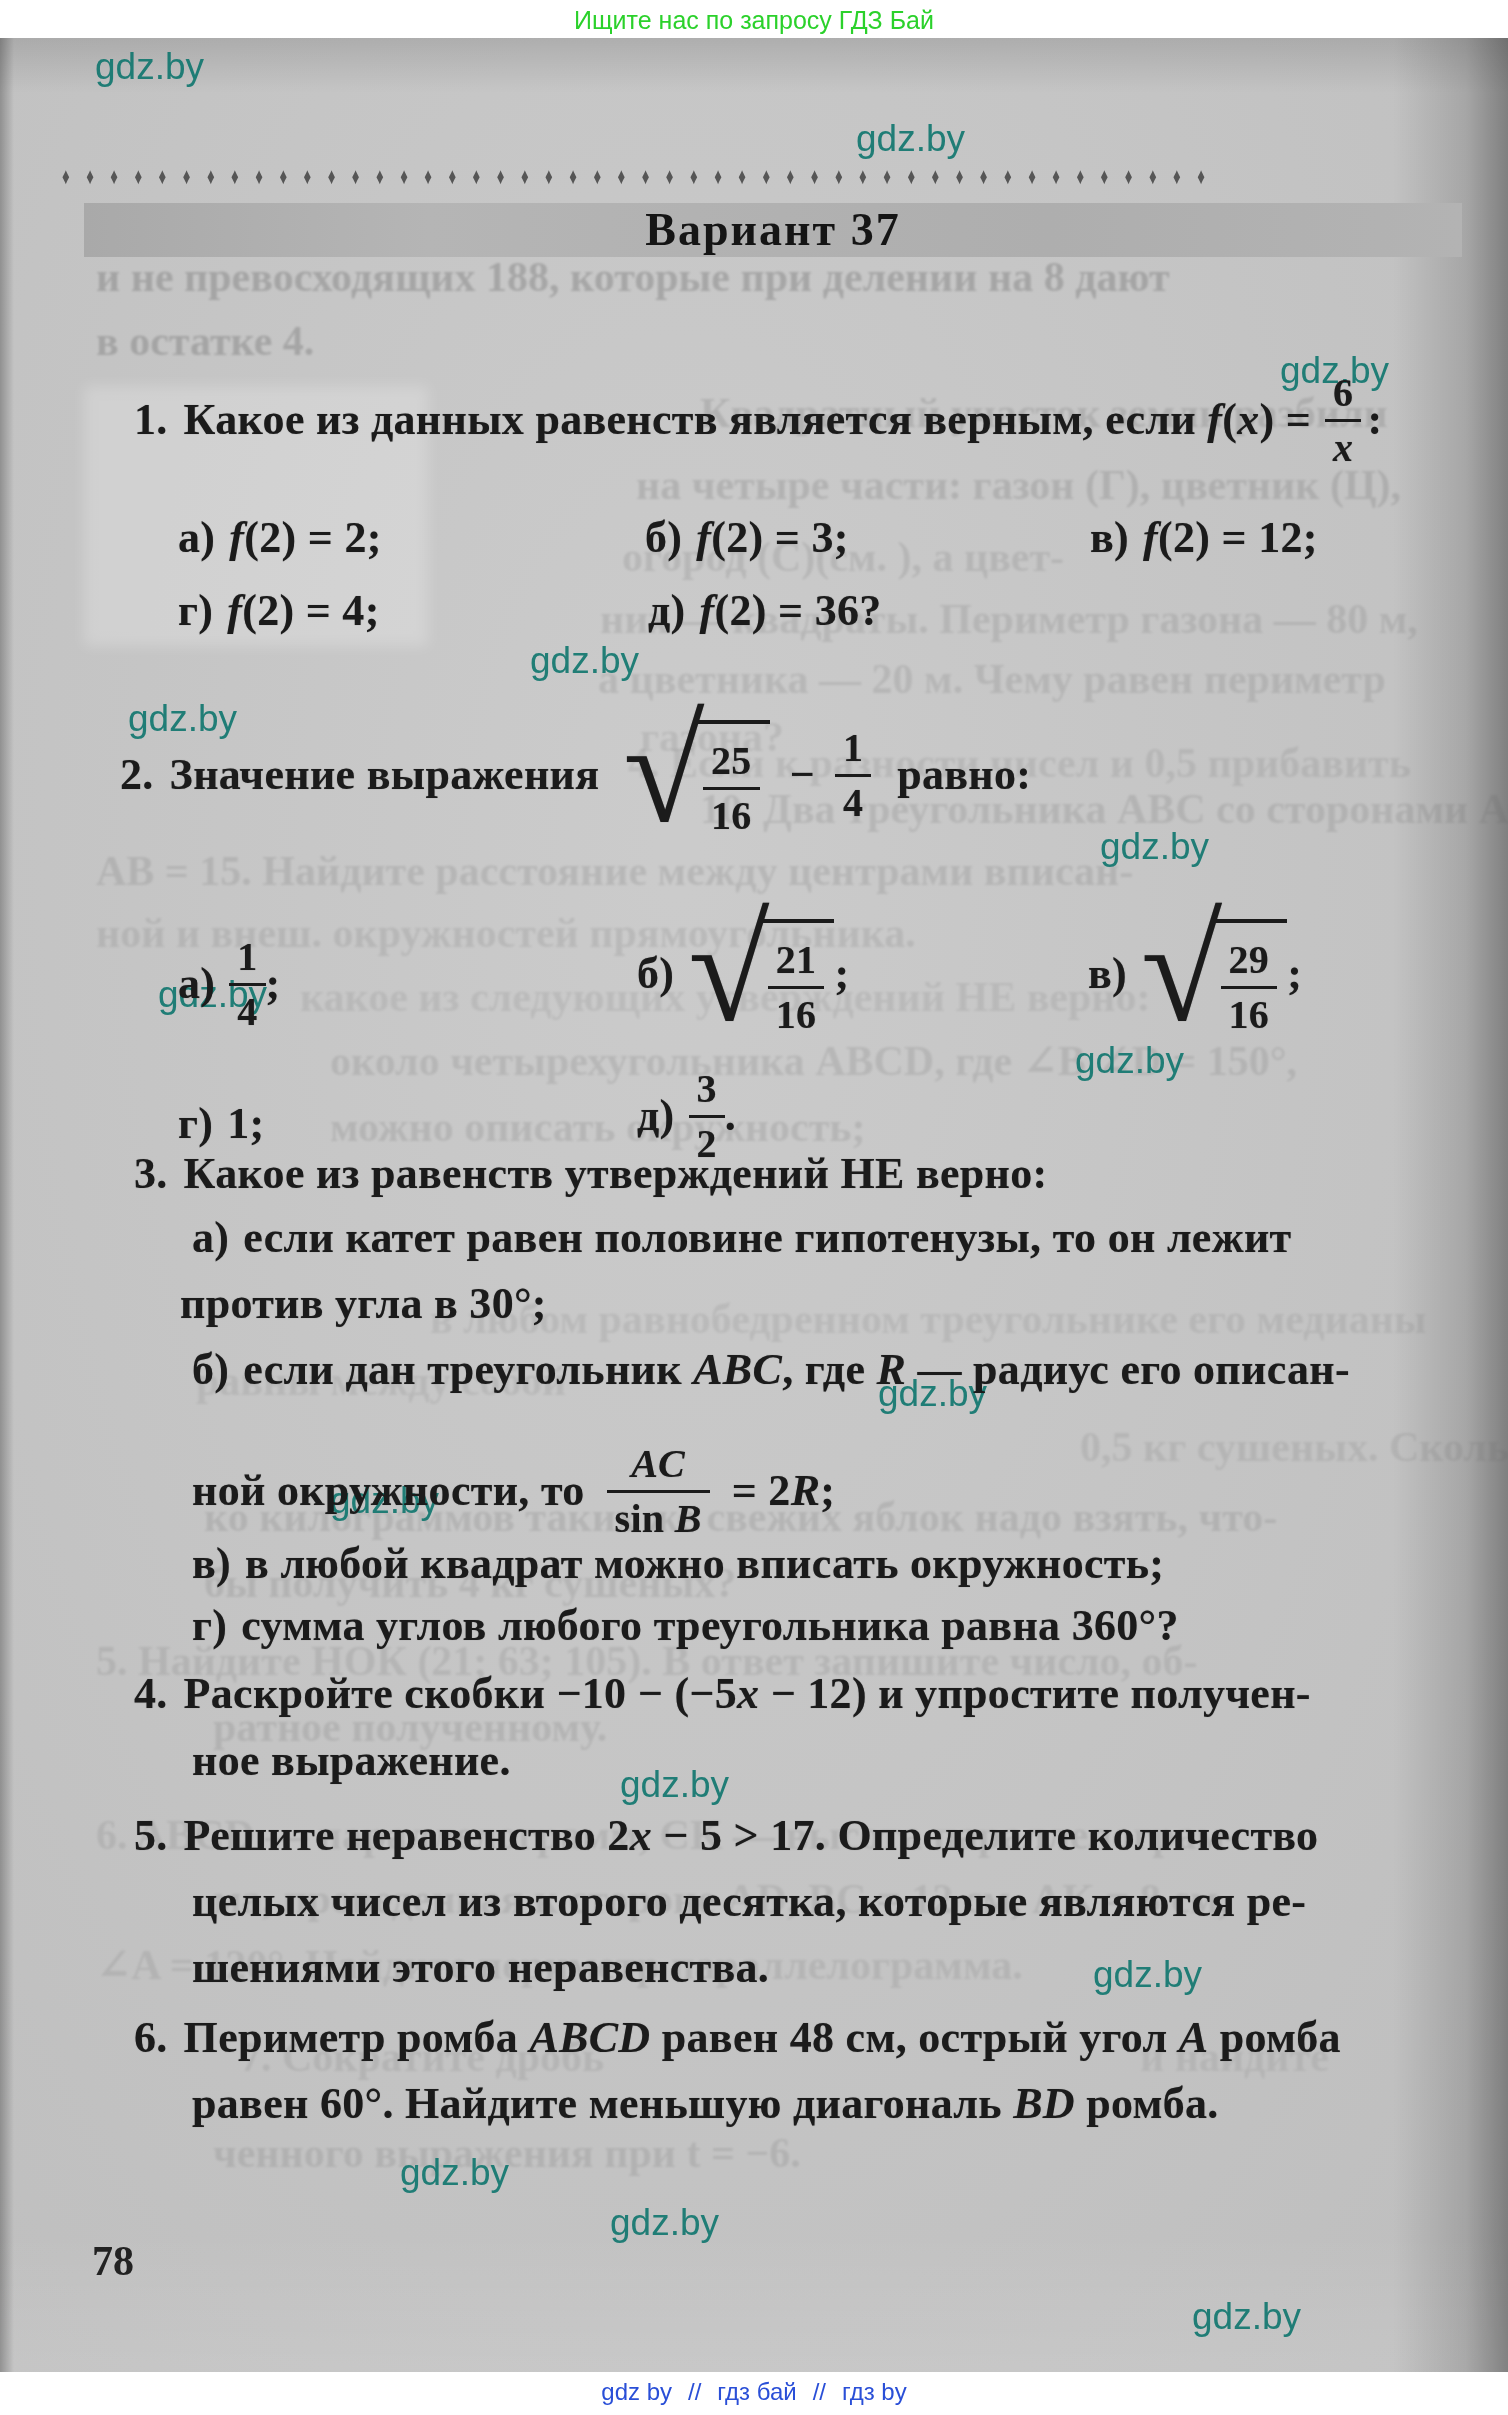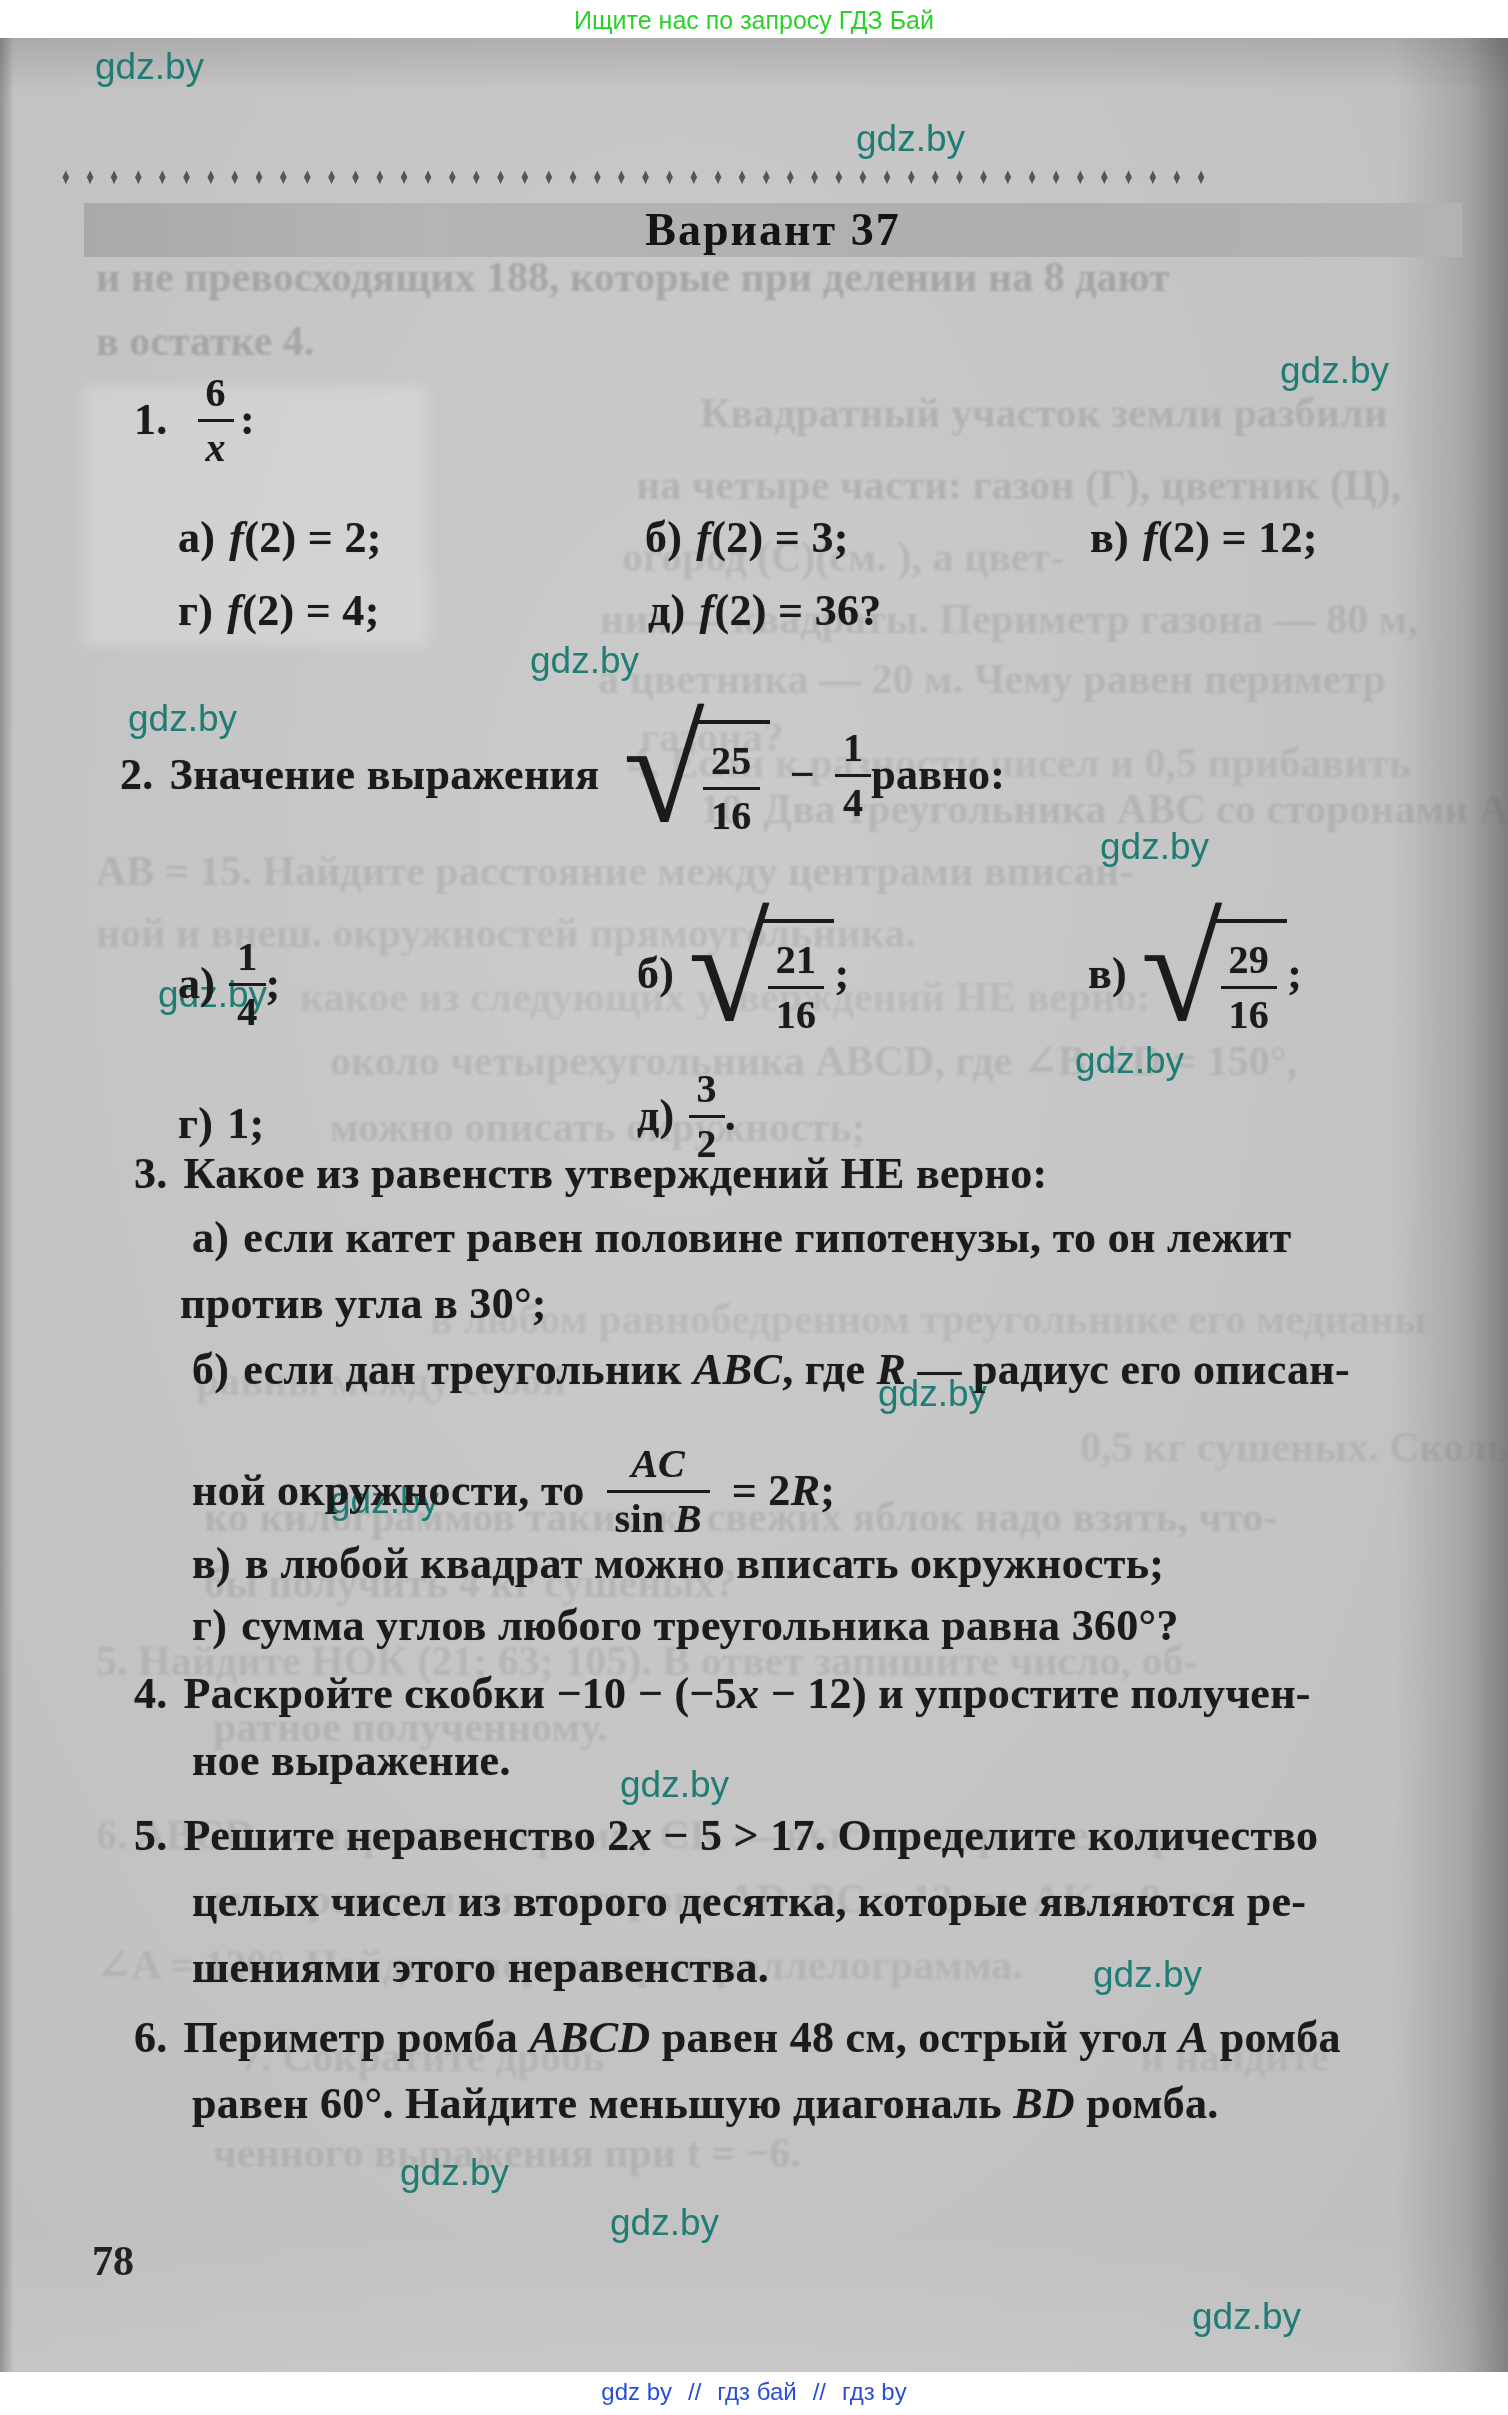--- a/index.html
+++ b/index.html
@@ -107,20 +107,21 @@
   <span class="wm" style="left:620px;top:1766px">gdz.by</span>
   <span class="wm" style="left:1093px;top:1956px">gdz.by</span>
   <span class="wm" style="left:400px;top:2154px">gdz.by</span>
   <span class="wm" style="left:610px;top:2204px">gdz.by</span>
   <span class="wm" style="left:1192px;top:2298px">gdz.by</span>
 </div>
 
 <div>
   <div class="line flexline" style="left:134px;top:370px;height:100px">
     <span class="num">1.</span>
+    <span><span>Какое из данных равенств является верным, если </span><span class="it">f</span><span>(</span><span class="it">x</span><span>) = </span></span>
     <span class="frac" style="margin-left:14px">
       <span class="fn">6</span>
       <span class="fd it">x</span>
     </span>
     <span style="margin-left:6px">:</span>
   </div>
   <div class="line" style="left:178px;top:512px">
     <span class="lbl">а)</span><span><span class="it">f</span><span>(2) = 2;</span></span>
   </div>
   <div class="line" style="left:645px;top:512px">
@@ -146,21 +147,21 @@
       <span class="rbody"><span class="frac">
         <span class="fn">25</span>
         <span class="fd">16</span>
       </span></span>
     </span>
     <span style="margin:0 20px">−</span>
     <span class="frac">
       <span class="fn">1</span>
       <span class="fd">4</span>
     </span>
-    <span style="">равно:</span>
+    <span style="margin-left:26px">равно:</span>
   </div>
   <div class="line flexline" style="left:178px;top:906px;height:156px">
     <span class="lbl">а)</span>
     <span class="frac">
       <span class="fn">1</span>
       <span class="fd">4</span>
     </span>
     <span>;</span>
   </div>
   <div class="line flexline" style="left:637px;top:868px;height:212px">

